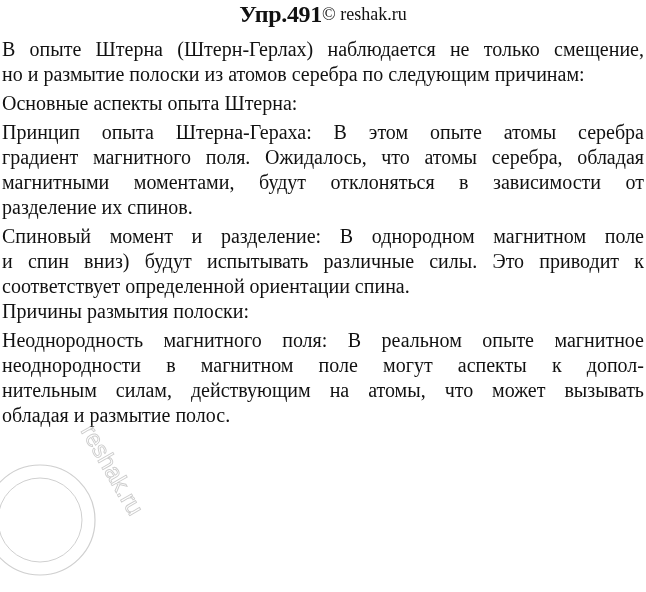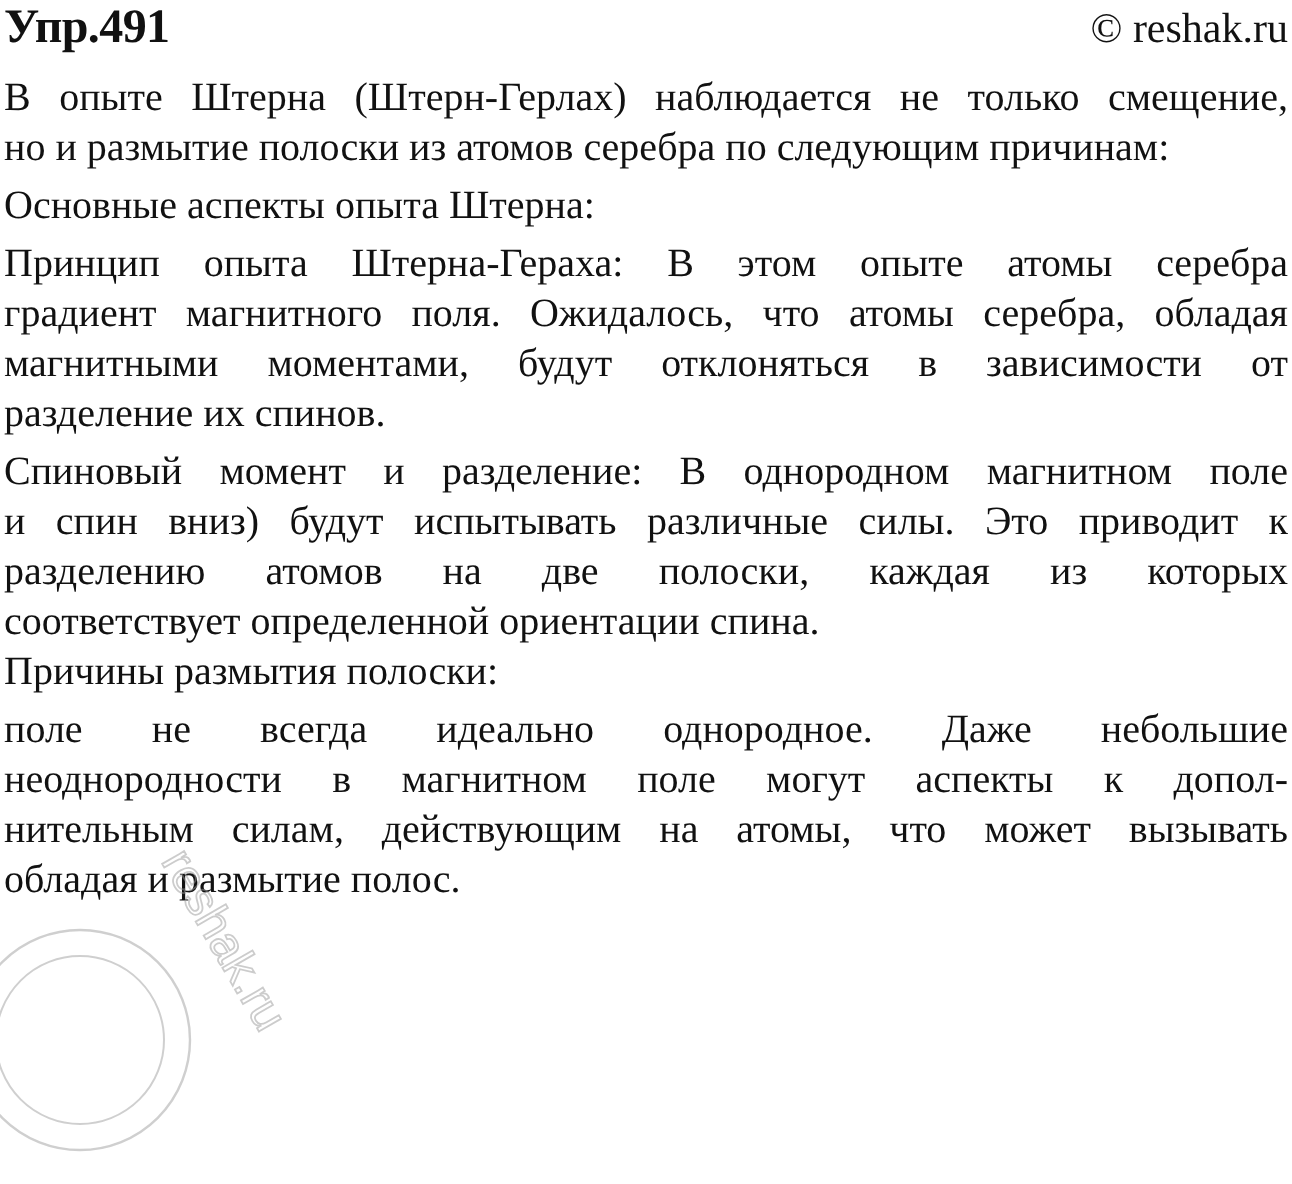--- a/index.html
+++ b/index.html
@@ -2,24 +2,24 @@
 <html><head>
 <meta charset="utf-8">
 <style>
   html, body { margin: 0; padding: 0; background: #ffffff; }
   body {
     width: 646px; height: 592px; overflow: hidden; position: relative;
     font-family: "Liberation Serif", serif; color: #111;
   }
   .header {
     position: absolute; left: 2px; right: 2px; top: 0; height: 34px;
-    display: flex; justify-content: space-between; align-items: flex-start;
+    display: flex; justify-content: center; align-items: flex-start;
   }
   .ex-num { font-weight: bold; font-size: 24px; line-height: 28px; letter-spacing: -0.3px; }
-  .copyright { font-size: 21px; line-height: 28px; }
+  .copyright { font-size: 18px; line-height: 28px; }
   .content {
     position: absolute; left: 2px; top: 37px; width: 642px;
     font-size: 20px; line-height: 25px;
   }
   .p { margin: 0 0 0 0; }
   .single { white-space: nowrap; }
   .line { display: block; text-align: justify; text-align-last: justify; white-space: nowrap; }
   .line.last { text-align-last: left; }
   .gap { height: 4px; }
   .watermark {
@@ -46,27 +46,26 @@
   <div class="p">
     <span class="line">Принцип опыта Штерна-Гераха: В этом опыте атомы серебра</span>
     <span class="line">градиент магнитного поля. Ожидалось, что атомы серебра, обладая</span>
     <span class="line">магнитными моментами, будут отклоняться в зависимости от</span>
     <span class="line last">разделение их спинов.</span>
   </div>
   <div class="gap"></div>
   <div class="p">
     <span class="line">Спиновый момент и разделение: В однородном магнитном поле</span>
     <span class="line">и спин вниз) будут испытывать различные силы. Это приводит к</span>
-    <span class="line">разделению атомов на две полоски, каждая из которых</span>
     <span class="line last">соответствует определенной ориентации спина.</span>
   </div>
   <div class="p single">Причины размытия полоски:</div>
   <div class="gap"></div>
   <div class="p">
-    <span class="line">поле не всегда идеально однородное. Даже небольшие</span>
+    <span class="line">Неоднородность магнитного поля: В реальном опыте магнитное</span>
     <span class="line">неоднородности в магнитном поле могут аспекты к допол-</span>
     <span class="line">нительным силам, действующим на атомы, что может вызывать</span>
     <span class="line last">обладая и размытие полос.</span>
   </div>
 </div>
 
 <svg class="watermark" viewBox="0 0 170 180">
   <circle cx="40" cy="100" r="55" fill="none" stroke="#a0a0a0" stroke-width="1.2"></circle>
   <circle cx="40" cy="100" r="42" fill="none" stroke="#a0a0a0" stroke-width="1"></circle>
   <text x="20" y="45" font-family="Liberation Sans, sans-serif" font-size="24" fill="none" stroke="#9a9a9a" stroke-width="0.9" transform="rotate(60 80 80)">reshak.ru</text>

